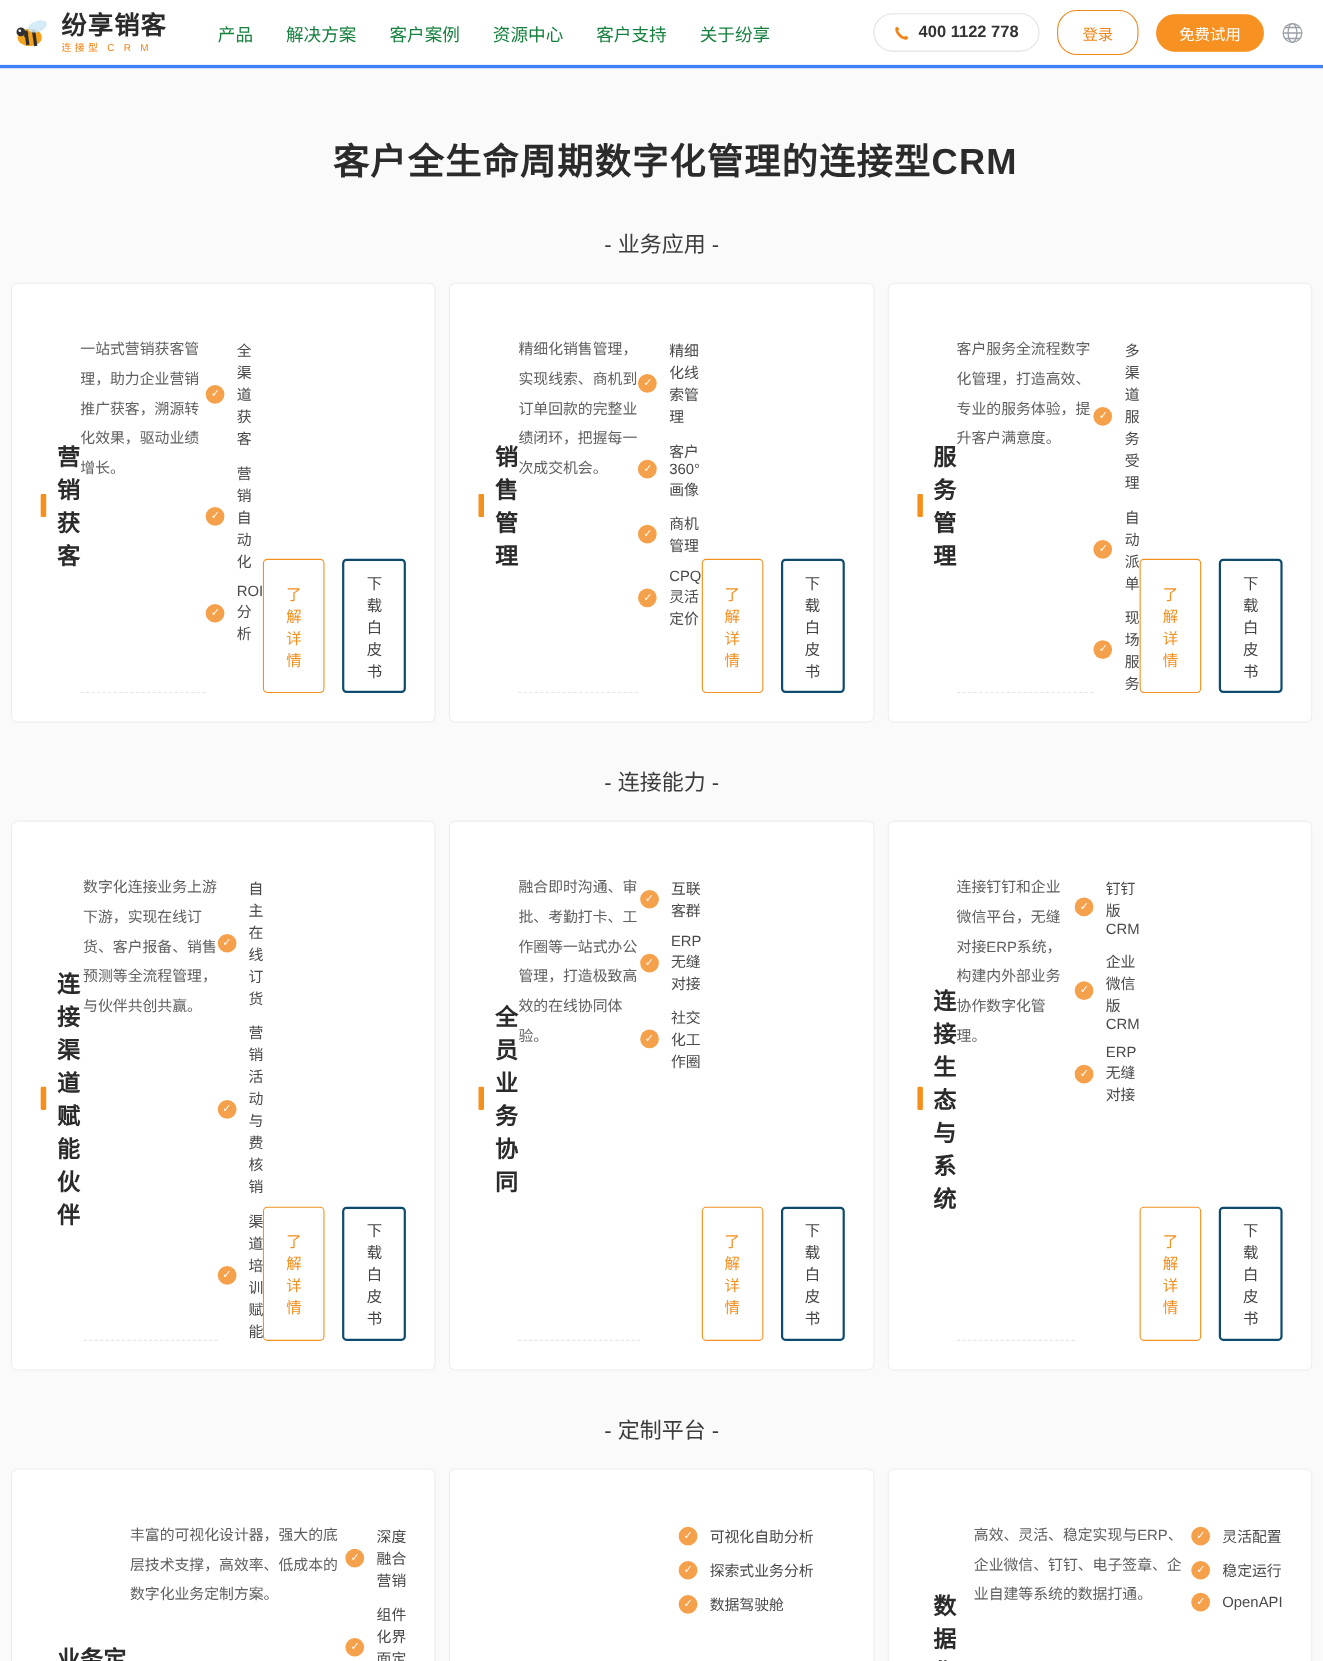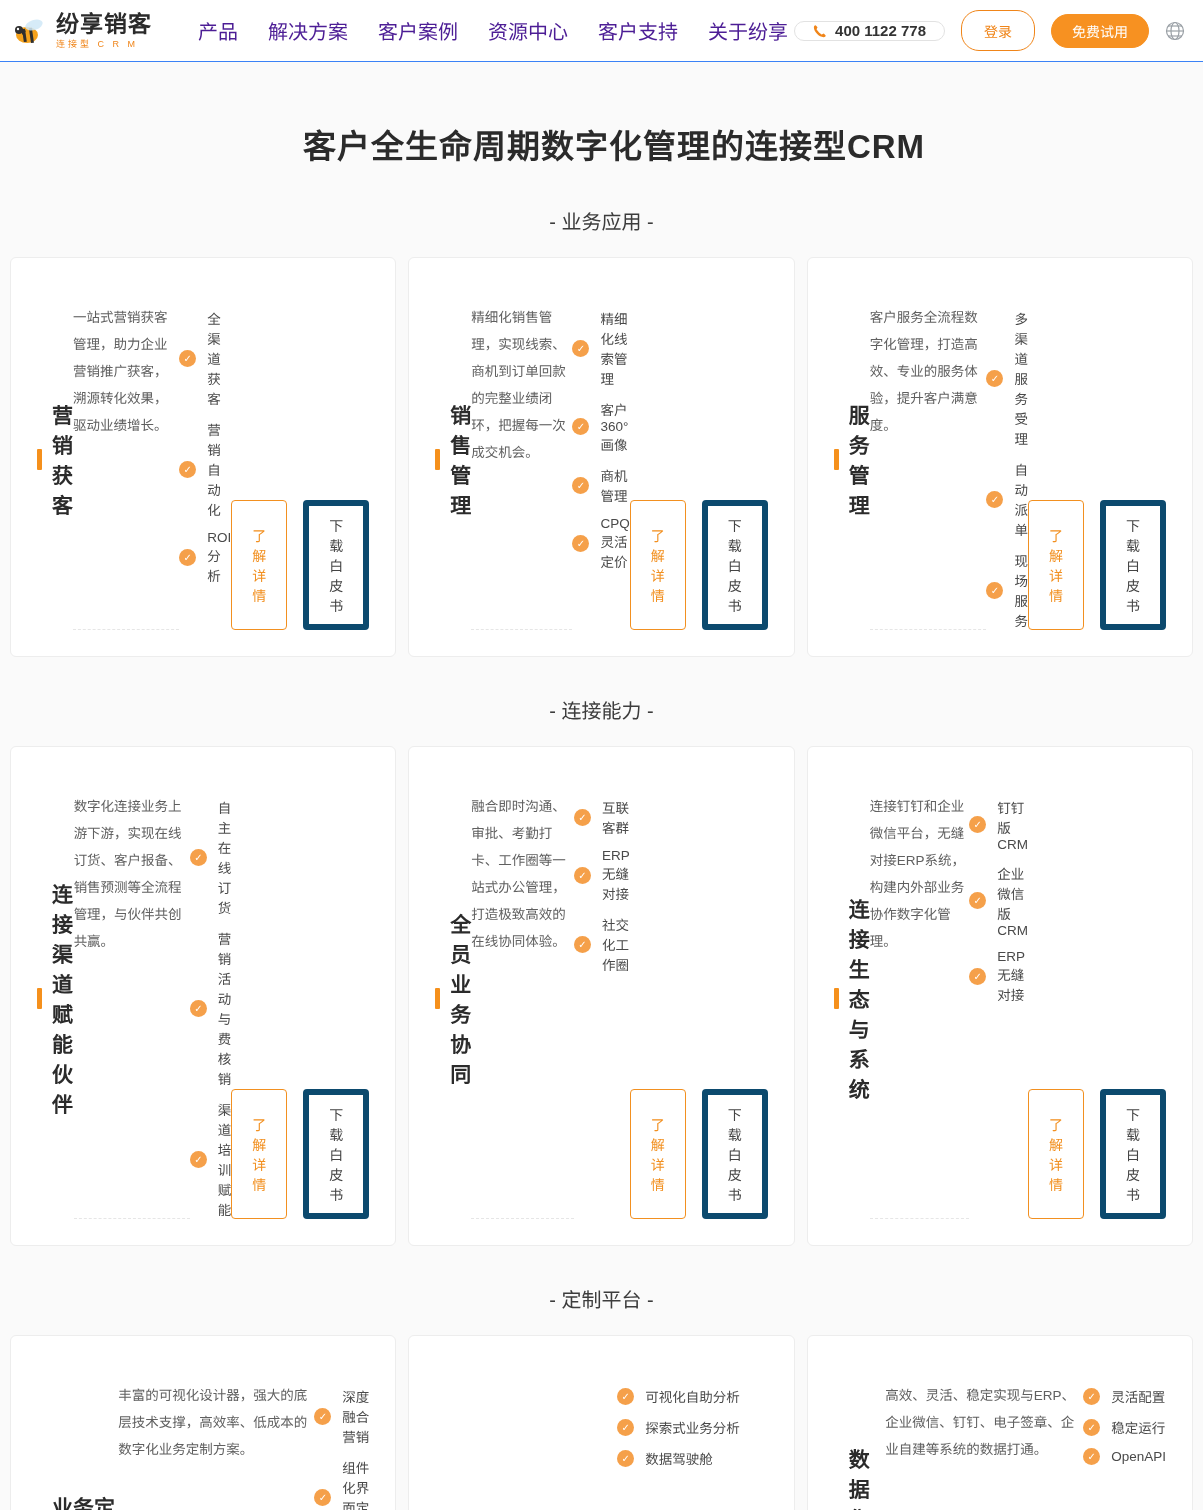--- a/index.html
+++ b/index.html
@@ -10,21 +10,21 @@
     color: #333;
   }
 
   
   .header {
     height: 62px;
     background: #ffffff;
     display: flex;
     align-items: center;
     padding: 0 18px 0 14px;
-    border-bottom: 1px solid #3b82f6;
+    border-bottom: 3px solid #3b82f6;
     position: relative;
   }
   .logo-wrap { display: flex; align-items: center; gap: 8px; }
   .logo-mark {
     width: 34px; height: 30px;
     position: relative;
   }
   .logo-text { display: flex; flex-direction: column; line-height: 1; }
   .logo-title {
     font-size: 23px;
@@ -38,39 +38,39 @@
     letter-spacing: 3px;
     margin-top: 4px;
   }
   .nav {
     display: flex;
     align-items: center;
     gap: 30px;
     margin-left: 46px;
   }
   .nav-item {
-    font-size: 20px;
-    color: #4c1d95;
+    font-size: 16px;
+    color: #15803d;
     cursor: pointer;
     white-space: nowrap;
   }
 
   .header-right {
     margin-left: auto;
     display: flex;
     align-items: center;
     gap: 16px;
   }
   .phone-pill {
     display: flex;
     align-items: center;
     gap: 8px;
     border: 1px solid #e2e2e2;
     border-radius: 20px;
-    height: 20px;
+    height: 35px;
     padding: 0 18px;
     font-size: 15px;
     font-weight: bold;
     color: #333;
     background: #fff;
     cursor: pointer;
   }
   .phone-icon {
     width: 14px; height: 14px;
     color: #f08519;
@@ -200,21 +200,21 @@
   .btn-detail {
     border: 1px solid #f29020;
     color: #f29020;
     background: #fff;
     border-radius: 4px;
     font-size: 14px;
     padding: 9px 20px;
     cursor: pointer;
   }
   .btn-download {
-    border: 6px solid #0c4a6e;
+    border: 2px solid #0c4a6e;
     color: #444;
     background: #fff;
     border-radius: 4px;
     font-size: 14px;
     padding: 9px 20px;
     cursor: pointer;
   }
 
   .section-block + .section-block { margin-top: 4px; }
 </style>

